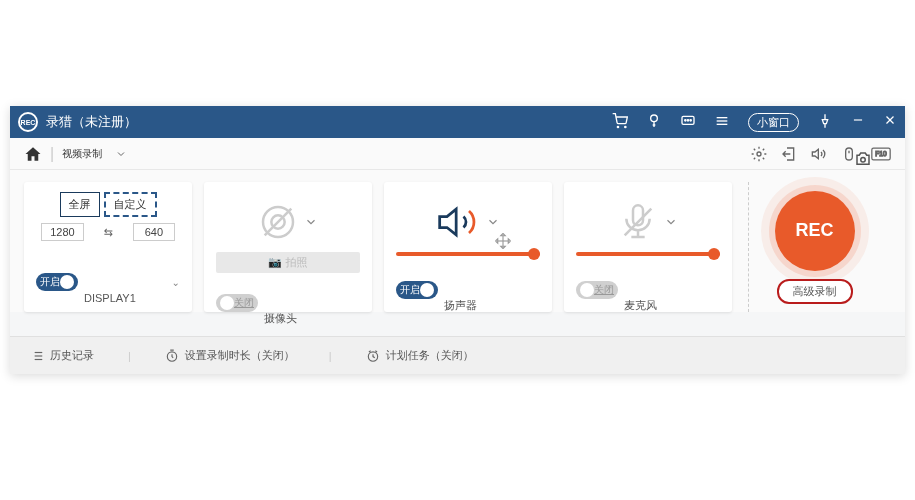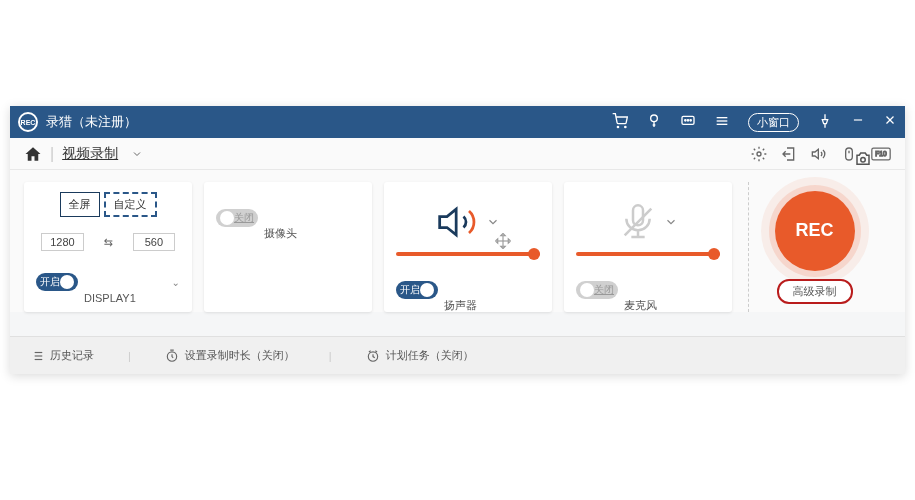--- a/index.html
+++ b/index.html
@@ -7,26 +7,26 @@
 .window { position: absolute; top: 106px; left: 10px; width: 895px; height: 268px; background: #f5f6f7; box-shadow: 0 2px 10px rgba(0,0,0,0.15); }
 .titlebar { height: 32px; background: #2a5788; display: flex; align-items: center; padding: 0 8px; color: #fff; }
 .logo-icon { width: 20px; height: 20px; border: 2px solid #fff; border-radius: 50%; display: flex; align-items: center; justify-content: center; font-size: 7px; font-weight: bold; margin-right: 8px; }
 .title-text { font-size: 13px; flex: 1; }
 .title-icons { display: flex; gap: 18px; }
 .title-icons svg, .title-icons span { cursor: pointer; }
 .pill-btn { border: 1.5px solid #fff; border-radius: 10px; padding: 1px 8px; font-size: 11px; color: #fff; cursor: pointer; }
 .toolbar { height: 32px; display: flex; align-items: center; padding: 0 14px; background: #fafafa; border-bottom: 1px solid #e8e8e8; }
 .home-icon { cursor: pointer; }
 .divider-v { color: #ccc; margin: 0 8px; }
-.tab-label { font-size: 14px; color: #333; margin-right: 13px; text-decoration: underline; }
+.tab-label { font-size: 10px; color: #333; margin-right: 13px; }
 .tool-right { margin-left: auto; display: flex; gap: 14px; align-items: center; }
 .main { display: flex; padding: 12px 14px 0; gap: 12px; background: #fafafa; }
 .card { width: 168px; height: 130px; background: #fff; border-radius: 3px; box-shadow: 0 1px 3px rgba(0,0,0,0.1); padding: 10px 12px 8px; display: flex; flex-direction: column; }
 .card-top { flex: 1; display: flex; flex-direction: column; align-items: center; justify-content: flex-start; position: relative; }
-.btn-group { display: flex; gap: 4px; margin-bottom: 16px; }
+.btn-group { display: flex; gap: 4px; margin-bottom: 6px; }
 .btn-sm { border: 1.5px solid #1a3a5c; padding: 3px 8px; font-size: 11px; background: #fff; cursor: pointer; color: #333; }
 .btn-sm.active { border: 2px dashed #2a5788; }
 .dims { display: flex; gap: 20px; align-items: center; margin-bottom: 4px; }
 .dim-box { border: 1px solid #ccc; padding: 2px 8px; font-size: 11px; color: #444; background: #fff; min-width: 42px; text-align: center; }
 .link-icon { font-size: 11px; color: #666; }
 .card-bottom { display: flex; align-items: center; gap: 6px; margin-top: 2px; }
 .toggle { width: 42px; height: 18px; border-radius: 9px; display: flex; align-items: center; font-size: 10px; color: #fff; padding: 0 4px; cursor: pointer; }
 .toggle.on { background: #2a5788; justify-content: flex-start; }
 .toggle.on::after { content: ''; width: 14px; height: 14px; background: #fff; border-radius: 50%; margin-left: auto; }
 .toggle.off { background: #d0d0d0; justify-content: center; color: #999; text-decoration: underline; }
@@ -123,33 +123,46 @@
 
     <div class="card">
       <div class="card-top">
         <div class="btn-group">
           <button class="btn-sm">全屏</button>
           <button class="btn-sm active">自定义</button>
         </div>
         <div class="dims">
           <div class="dim-box">1280</div>
           <span class="link-icon">⇆</span>
-          <div class="dim-box">560</div>
+          <div class="dim-box">640</div>
         </div>
       </div>
       <div class="card-bottom">
         <div class="toggle on">
             <span>开启</span>
           </div>
         <span class="bottom-label">DISPLAY1</span>
         <span class="chev">⌄</span>
       </div>
     </div>
 
     <div class="card">
+      <div class="card-top">
+        <div class="big-icon-wrap">
+          <svg width="40" height="40" viewBox="0 0 24 24" fill="none" stroke="#ccc" stroke-width="1.5">
+              <circle cx="12" cy="12" r="9"></circle>
+              <circle cx="12" cy="12" r="4"></circle>
+              <line x1="4" y1="20" x2="20" y2="4"></line>
+            </svg>
+          <svg width="14" height="14" viewBox="0 0 24 24" fill="none" stroke="#888" stroke-width="2">
+              <polyline points="6 9 12 15 18 9"></polyline>
+            </svg>
+        </div>
+        <div class="disabled-btn">📷 <span>拍照</span></div>
+      </div>
       <div class="card-bottom">
         <div class="toggle off">
             <span>关闭</span>
           </div>
         <span class="bottom-label">摄像头</span>
       </div>
     </div>
 
     <div class="card">
       <div class="card-top">

